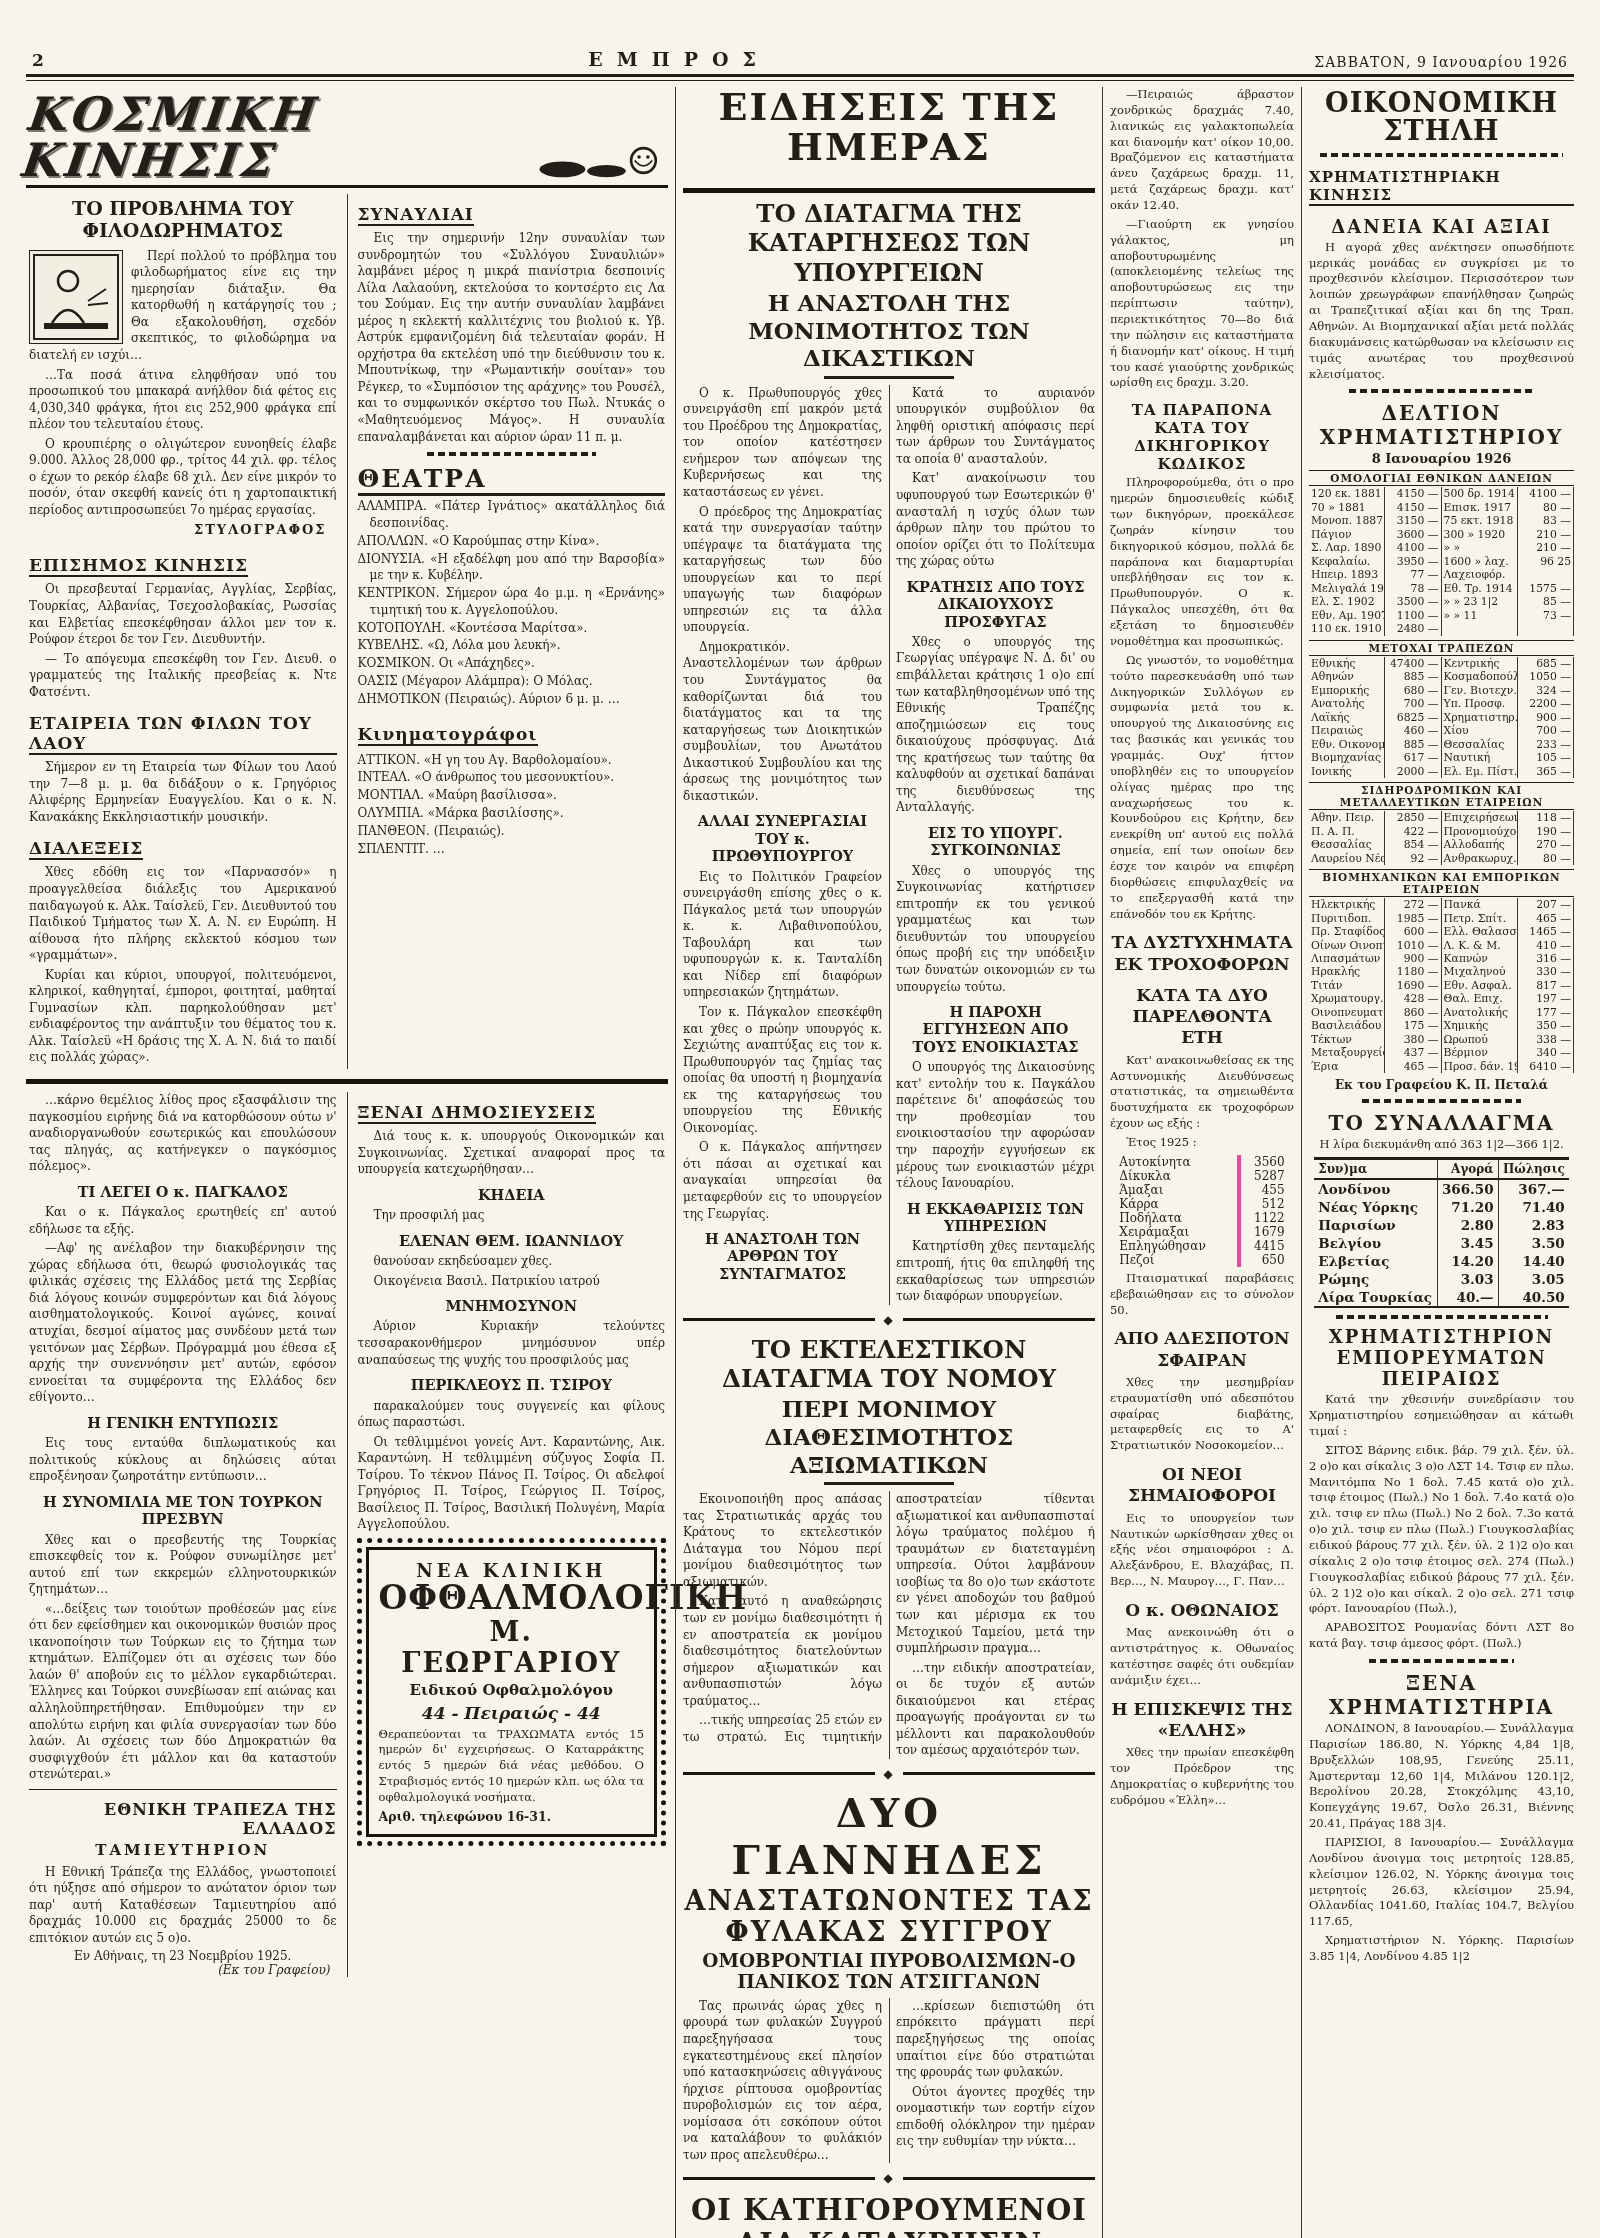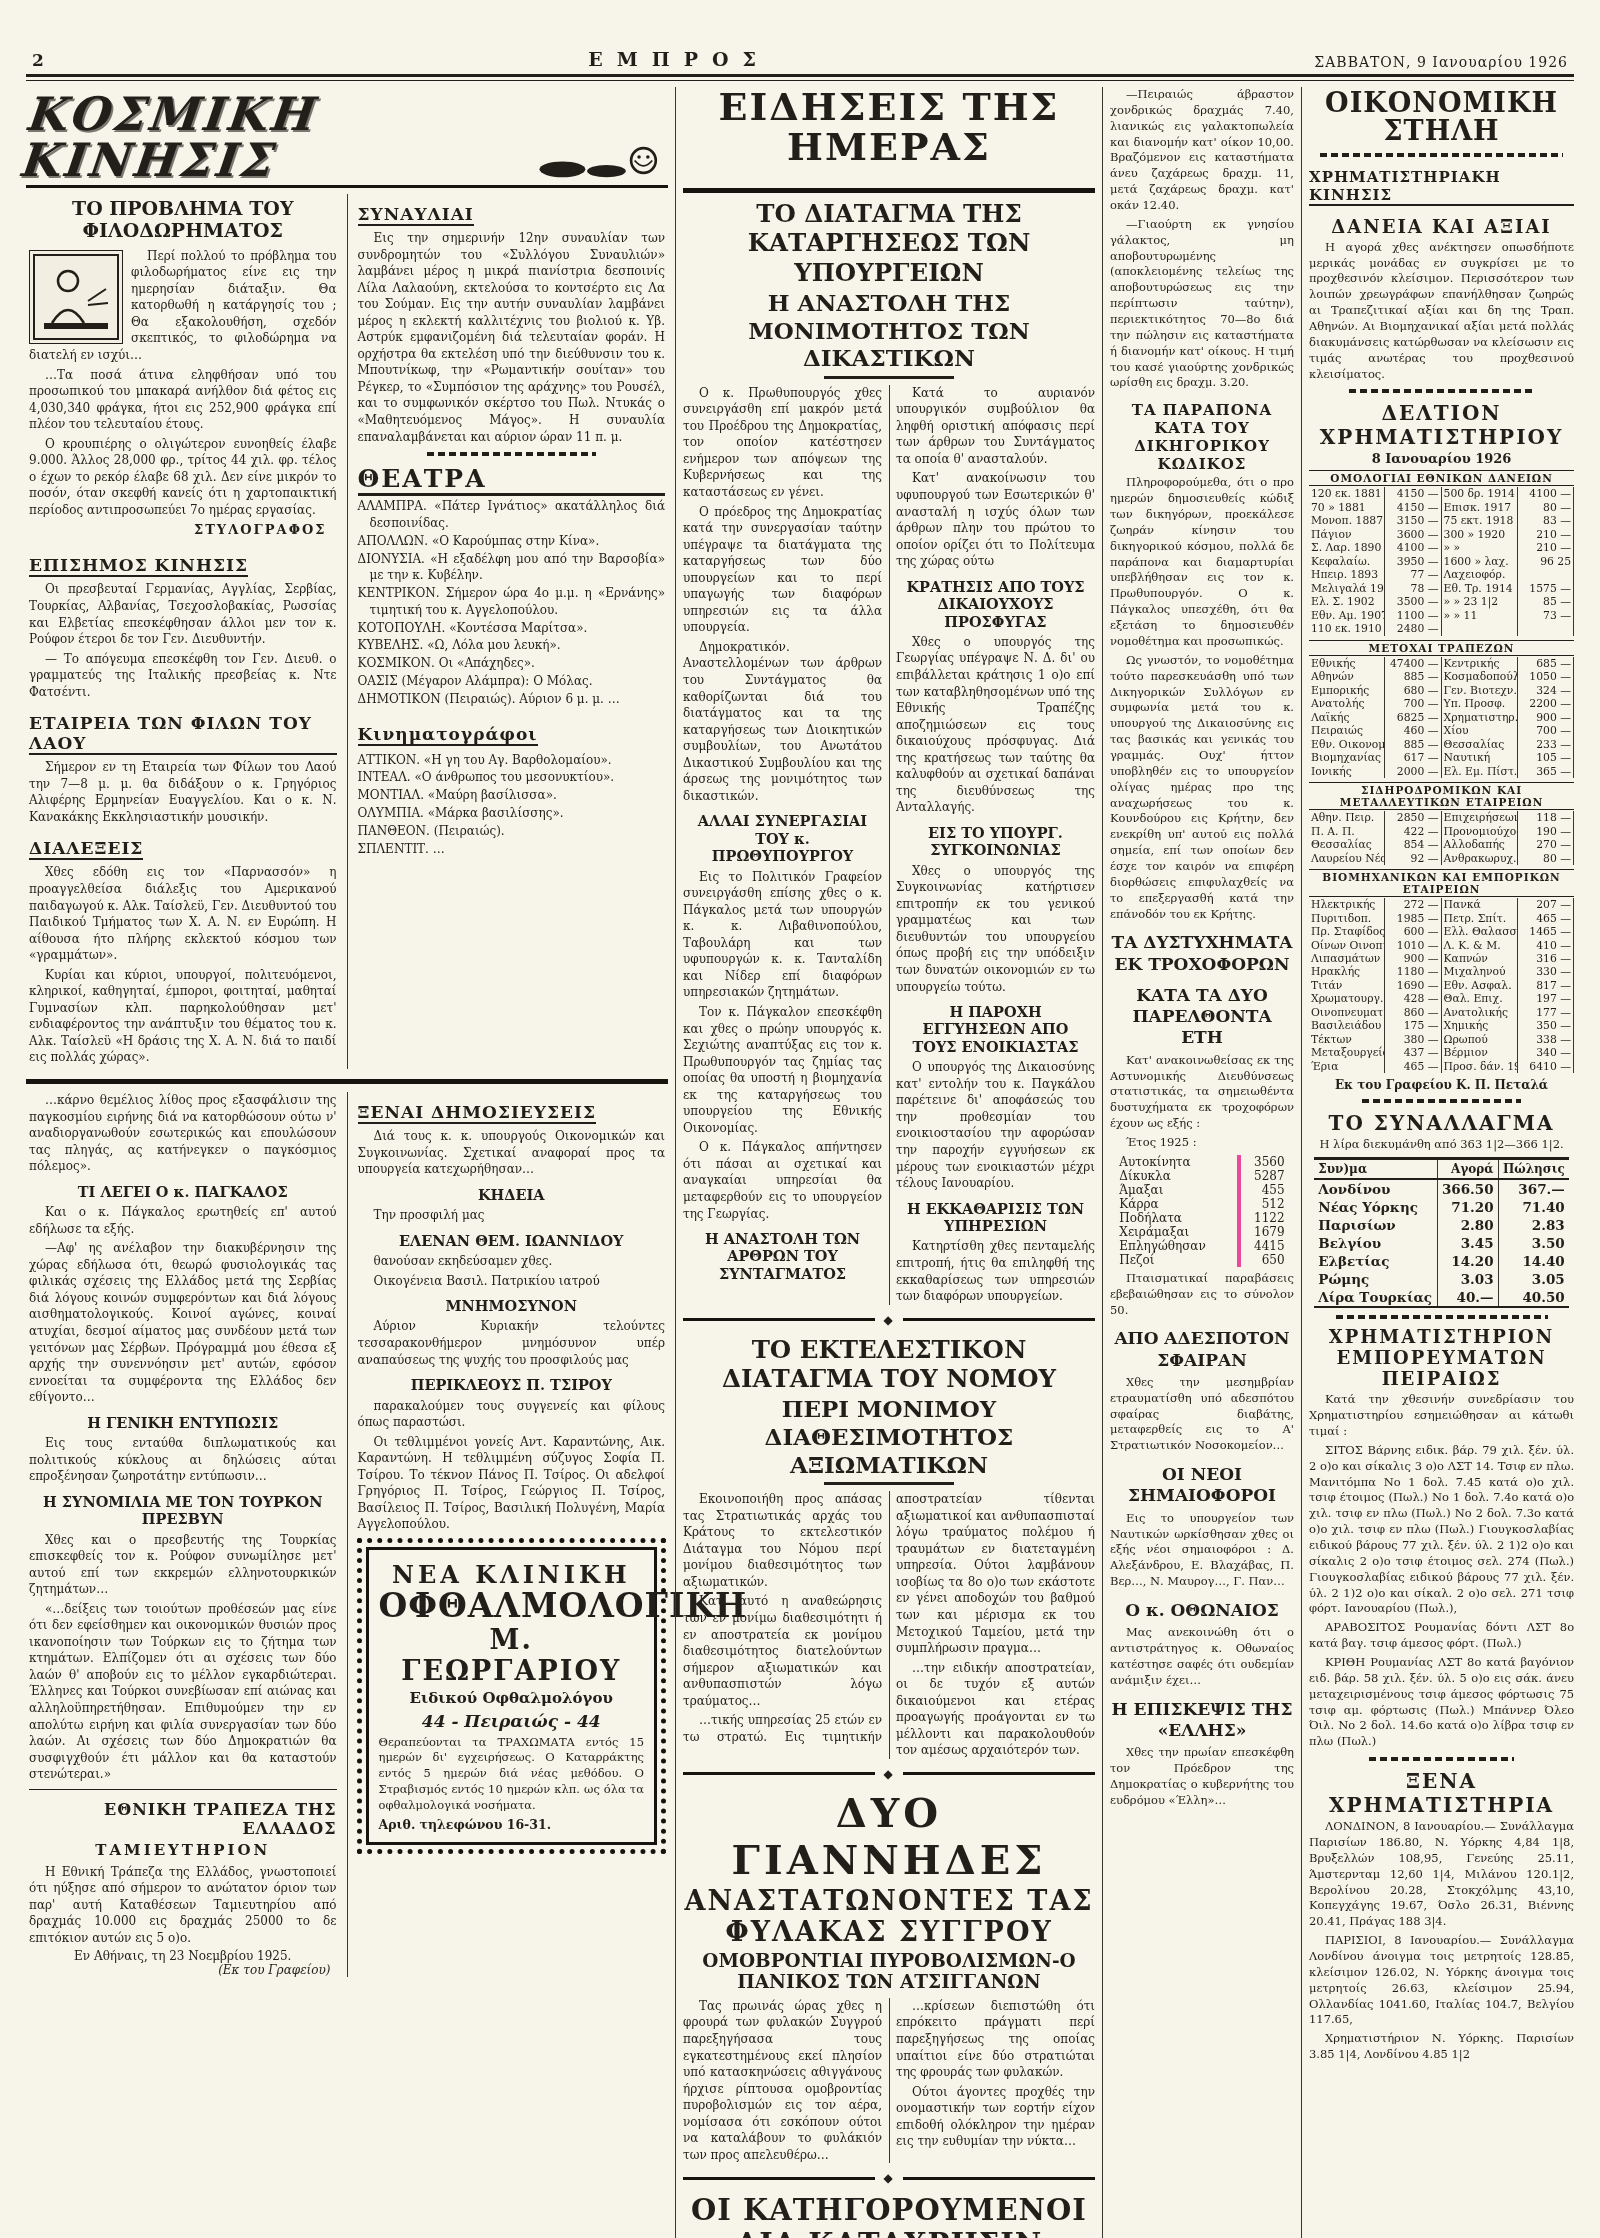--- a/index.html
+++ b/index.html
@@ -40,21 +40,21 @@
   .logo-script{font-family:"DejaVu Serif",serif;font-weight:bold;font-style:italic;
     font-size:46px;letter-spacing:3px;transform:skewX(-8deg);line-height:1;
     text-shadow:2px 2px 0 rgba(20,18,12,.55);}
   .leftcols{display:flex;align-items:stretch;margin-top:6px;}
   .lcol{flex:1 1 0;min-width:0;padding:0 3px;}
   .essay-title{font-weight:bold;font-size:19px;text-align:center;margin:4px 0 6px 0;line-height:1.15;}
   .essay-illustration{float:left;width:92px;height:92px;border:1px solid #221f1a;margin:2px 8px 2px 0;background:#f2eee2;}
   .sec-title{font-weight:bold;font-size:17px;margin:10px 0 4px 0;letter-spacing:1px;border-bottom:2px solid #221f1a;display:inline-block;}
   .sec-title-big{font-weight:bold;font-size:25px;letter-spacing:2px;margin:8px 0 0 0;display:block;border-bottom:3px solid #221f1a;}
   .adbox{border:3px solid #16140f;outline:5px dotted #16140f;outline-offset:4px;margin:14px 8px 10px 8px;padding:10px 10px;text-align:center;}
-  .adbox .l1{font-weight:bold;font-size:24px;letter-spacing:4px;}
+  .adbox .l1{font-weight:bold;font-size:18px;letter-spacing:4px;}
   .adbox .l2{font-weight:bold;font-size:33px;letter-spacing:1px;line-height:1.05;}
   .adbox .l3{font-weight:bold;font-size:27px;letter-spacing:2px;}
   .adbox .l4{font-weight:bold;font-size:15px;margin-top:3px;}
   .adbox .l5{font-weight:bold;font-size:17px;font-style:italic;margin:4px 0;}
   .adbox p{text-indent:0;text-align:justify;font-size:11.5px;}
   .adbox .phone{font-weight:bold;text-align:left;font-size:12.5px;}
   .notice-title{font-weight:bold;font-size:16px;text-align:right;letter-spacing:1px;margin-top:10px;}
   .notice-sub{font-weight:bold;font-size:15px;text-align:center;letter-spacing:3px;margin:3px 0 5px 0;}
   .dateline{font-size:12px;text-align:center;margin-top:2px;}
   .fromoffice{font-size:12px;text-align:right;font-style:italic;margin-right:6px;}
@@ -728,21 +728,20 @@
             </tr>
           </tbody>
       </table>
       <div class="wavy" style="width:80%"></div>
 
       <div class="econ-h">ΧΡΗΜΑΤΙΣΤΗΡΙΟΝ ΕΜΠΟΡΕΥΜΑΤΩΝ ΠΕΙΡΑΙΩΣ</div>
       <div>
           <p>Κατά την χθεσινήν συνεδρίασιν του Χρηματιστηρίου εσημειώθησαν αι κάτωθι τιμαί :</p>
           <p>ΣΙΤΟΣ Βάρνης ειδικ. βάρ. 79 χιλ. ξέν. ύλ. 2 ο)ο και σίκαλις 3 ο)ο ΛΣΤ 14. Τσιφ εν πλω. Μανιτόμπα Νο 1 δολ. 7.45 κατά ο)ο χιλ. τσιφ έτοιμος (Πωλ.) Νο 1 δολ. 7.4ο κατά ο)ο χιλ. τσιφ εν πλω (Πωλ.) Νο 2 δολ. 7.3ο κατά ο)ο χιλ. τσιφ εν πλω (Πωλ.) Γιουγκοσλαβίας ειδικού βάρους 77 χιλ. ξέν. ύλ. 2 1)2 ο)ο και σίκαλις 2 ο)ο τσιφ έτοιμος σελ. 274 (Πωλ.) Γιουγκοσλαβίας ειδικού βάρους 77 χιλ. ξέν. ύλ. 2 1)2 ο)ο και σίκαλ. 2 ο)ο σελ. 271 τσιφ φόρτ. Ιανουαρίου (Πωλ.),</p>
           <p>ΑΡΑΒΟΣΙΤΟΣ Ρουμανίας δόντι ΛΣΤ 8ο κατά βαγ. τσιφ άμεσος φόρτ. (Πωλ.)</p>
-          <p>ΚΡΙΘΗ Ρουμανίας ΛΣΤ 8ο κατά βαγόνιον ειδ. βάρ. 58 χιλ. ξέν. ύλ. 5 ο)ο εις σάκ. άνευ μεταχειρισμένους τσιφ άμεσος φόρτωσις 75 τσιφ αμ. φόρτωσις (Πωλ.) Μπάννερ Όλεο Όιλ. Νο 2 δολ. 14.6ο κατά ο)ο λίβρα τσιφ εν πλω (Πωλ.)</p>
         </div>
       <div class="wavy" style="width:55%"></div>
 
       <div class="econ-h2">ΞΕΝΑ ΧΡΗΜΑΤΙΣΤΗΡΙΑ</div>
       <div>
           <p>ΛΟΝΔΙΝΟΝ, 8 Ιανουαρίου.— Συνάλλαγμα Παρισίων 186.80, Ν. Υόρκης 4,84 1|8, Βρυξελλών 108,95, Γενεύης 25.11, Άμστερνταμ 12,60 1|4, Μιλάνου 120.1|2, Βερολίνου 20.28, Στοκχόλμης 43,10, Κοπεγχάγης 19.67, Όσλο 26.31, Βιέννης 20.41, Πράγας 188 3|4.</p>
           <p>ΠΑΡΙΣΙΟΙ, 8 Ιανουαρίου.— Συνάλλαγμα Λονδίνου άνοιγμα τοις μετρητοίς 128.85, κλείσιμον 126.02, Ν. Υόρκης άνοιγμα τοις μετρητοίς 26.63, κλείσιμον 25.94, Ολλανδίας 1041.60, Ιταλίας 104.7, Βελγίου 117.65,</p>
           <p>Χρηματιστήριον Ν. Υόρκης. Παρισίων 3.85 1|4, Λονδίνου 4.85 1|2</p>
         </div>
     </section>

